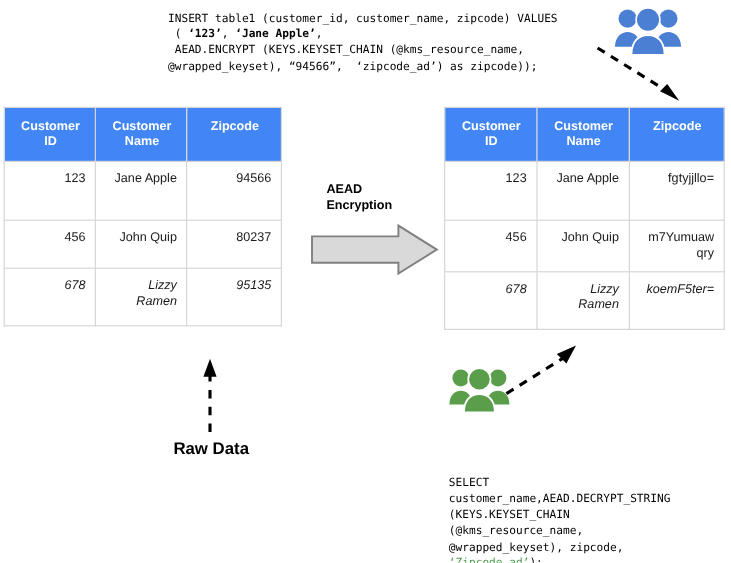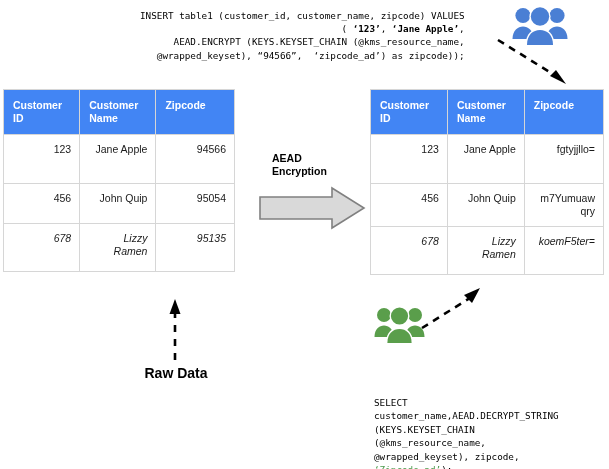--- a/index.html
+++ b/index.html
@@ -22,21 +22,21 @@
     position: absolute;
     font-family: "DejaVu Sans Mono", monospace;
     font-size: 9.3px;
     line-height: 13.2px;
     white-space: pre;
     color: #000000;
   }
   #insert-sql {
     left: 140px;
     top: 9px;
-    text-align: right;
+    text-align: left;
   }
   #select-sql {
     left: 374px;
     top: 376px;
     font-size: 9.3px;
     line-height: 13.4px;
     margin-top: 20px;
   }
   .sql-bold { font-weight: bold; }
   .sql-green { color: #4c9a4c; }
@@ -46,21 +46,21 @@
     position: absolute;
     border-collapse: collapse;
     table-layout: fixed;
     background: #ffffff;
   }
   .data-table th {
     background: #4285f4;
     color: #ffffff;
     font-size: 10.5px;
     font-weight: bold;
-    text-align: left;
+    text-align: center;
     vertical-align: top;
     padding: 9px 8px 9px 9px;
     border: 1px solid #d6d6d6;
     line-height: 13px;
   }
   .data-table td {
     color: #1a1a1a;
     font-size: 10.5px;
     font-weight: normal;
     text-align: right;
@@ -203,21 +203,21 @@
   </thead>
   <tbody>
     <tr class="row-tall">
       <td>123</td>
       <td>Jane Apple</td>
       <td>94566</td>
     </tr>
     <tr class="row-short">
       <td>456</td>
       <td>John Quip</td>
-      <td>95054</td>
+      <td>80237</td>
     </tr>
     <tr class="row-last">
       <td>678</td>
       <td>Lizzy Ramen</td>
       <td>95135</td>
     </tr>
   </tbody>
 </table>
 
 <table class="data-table" id="table-encrypted">

